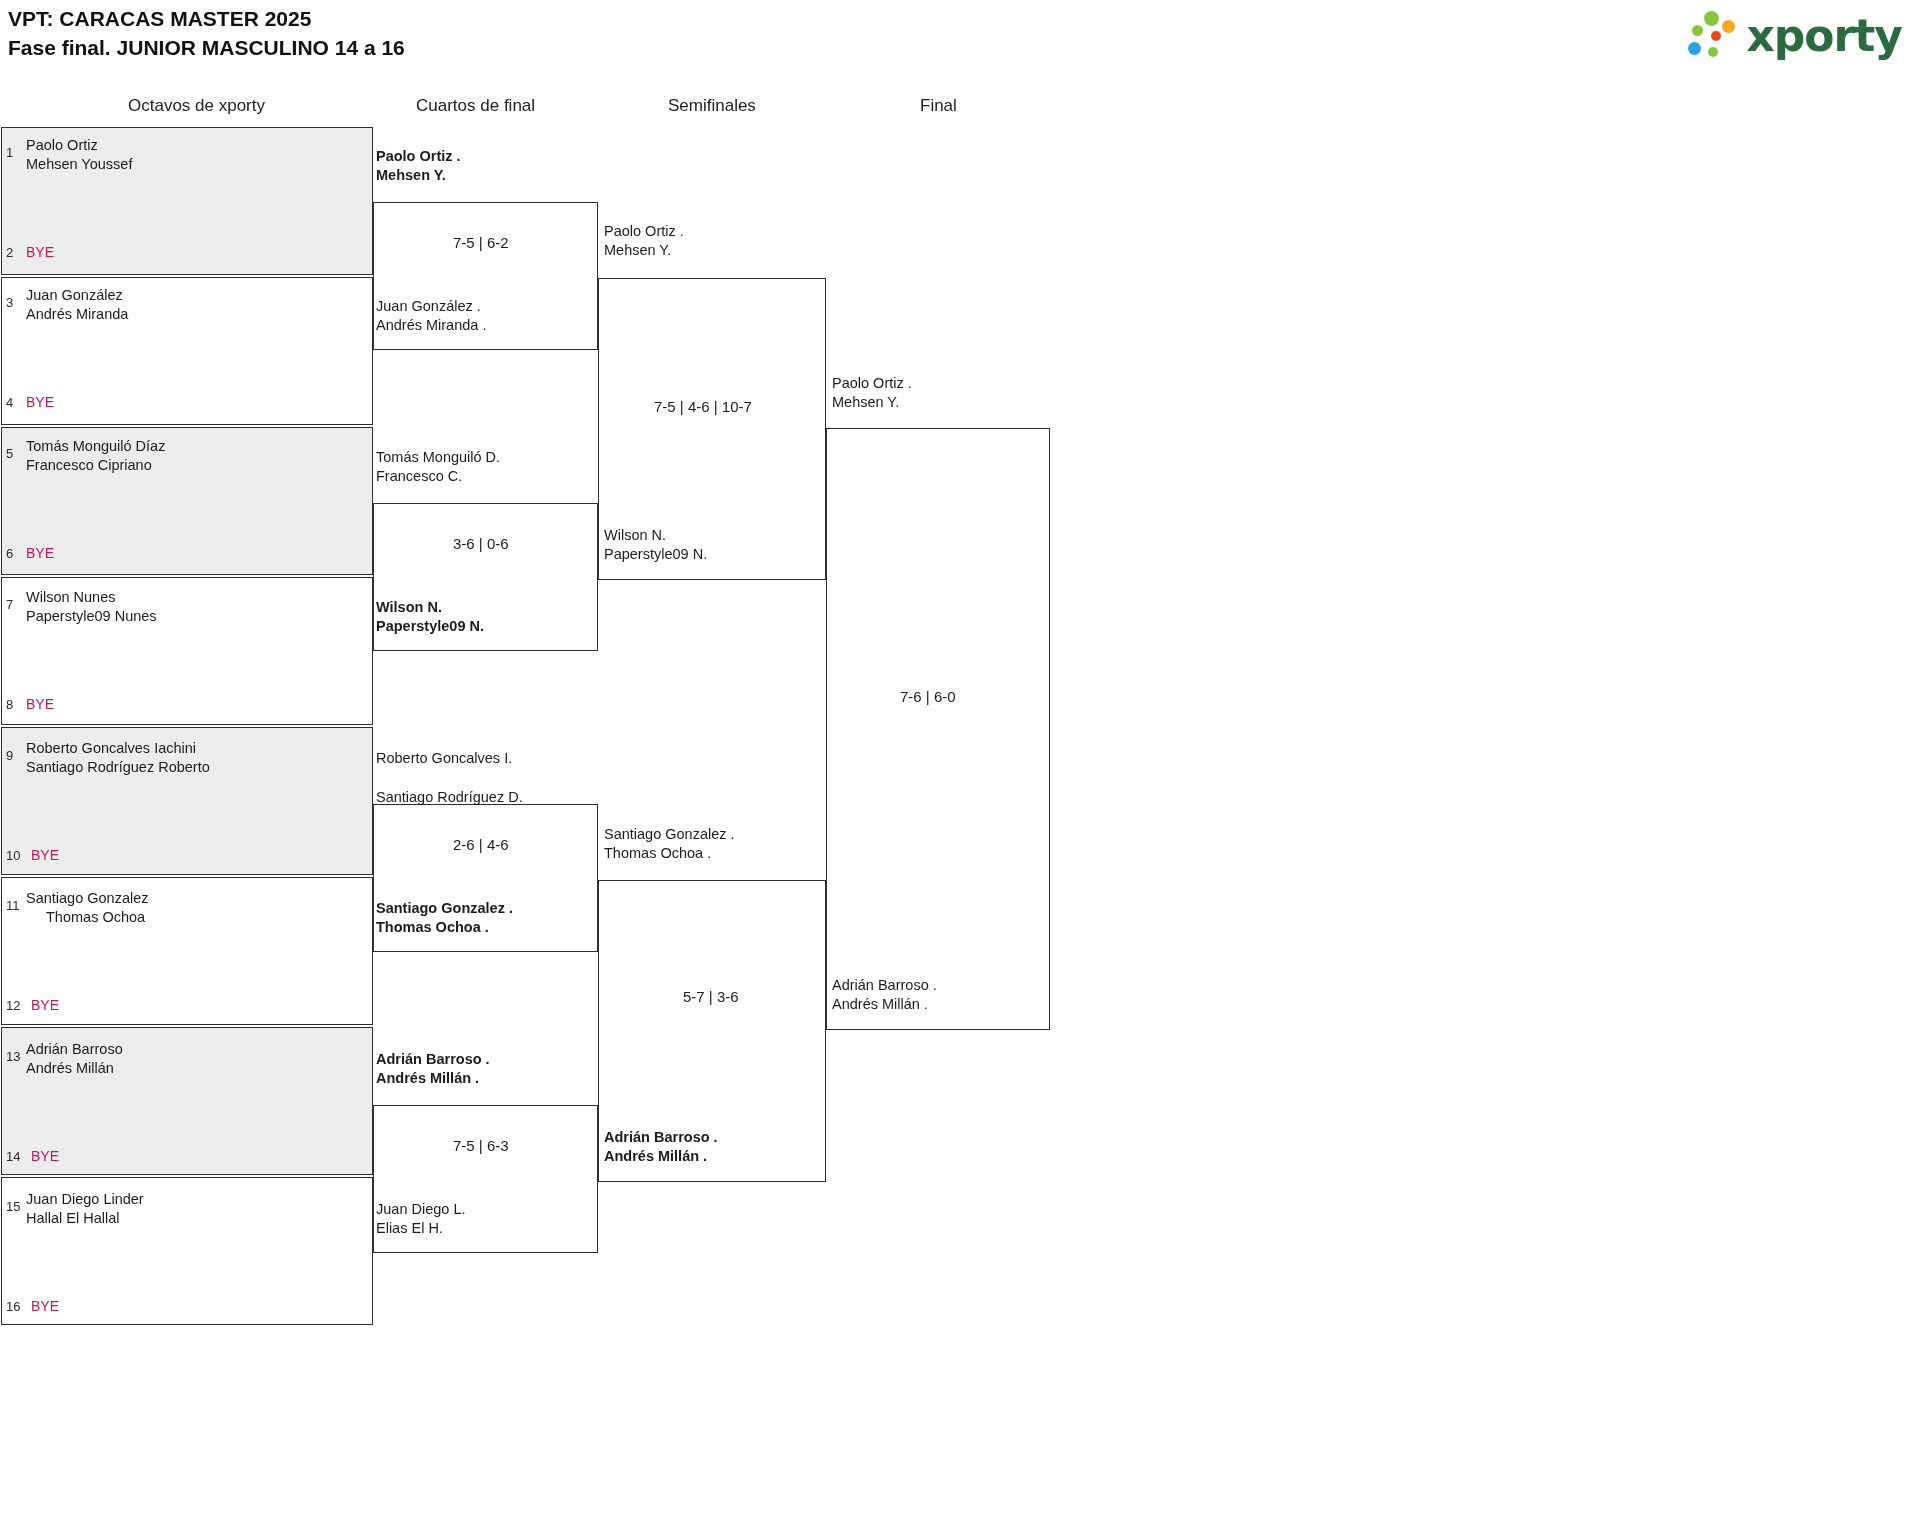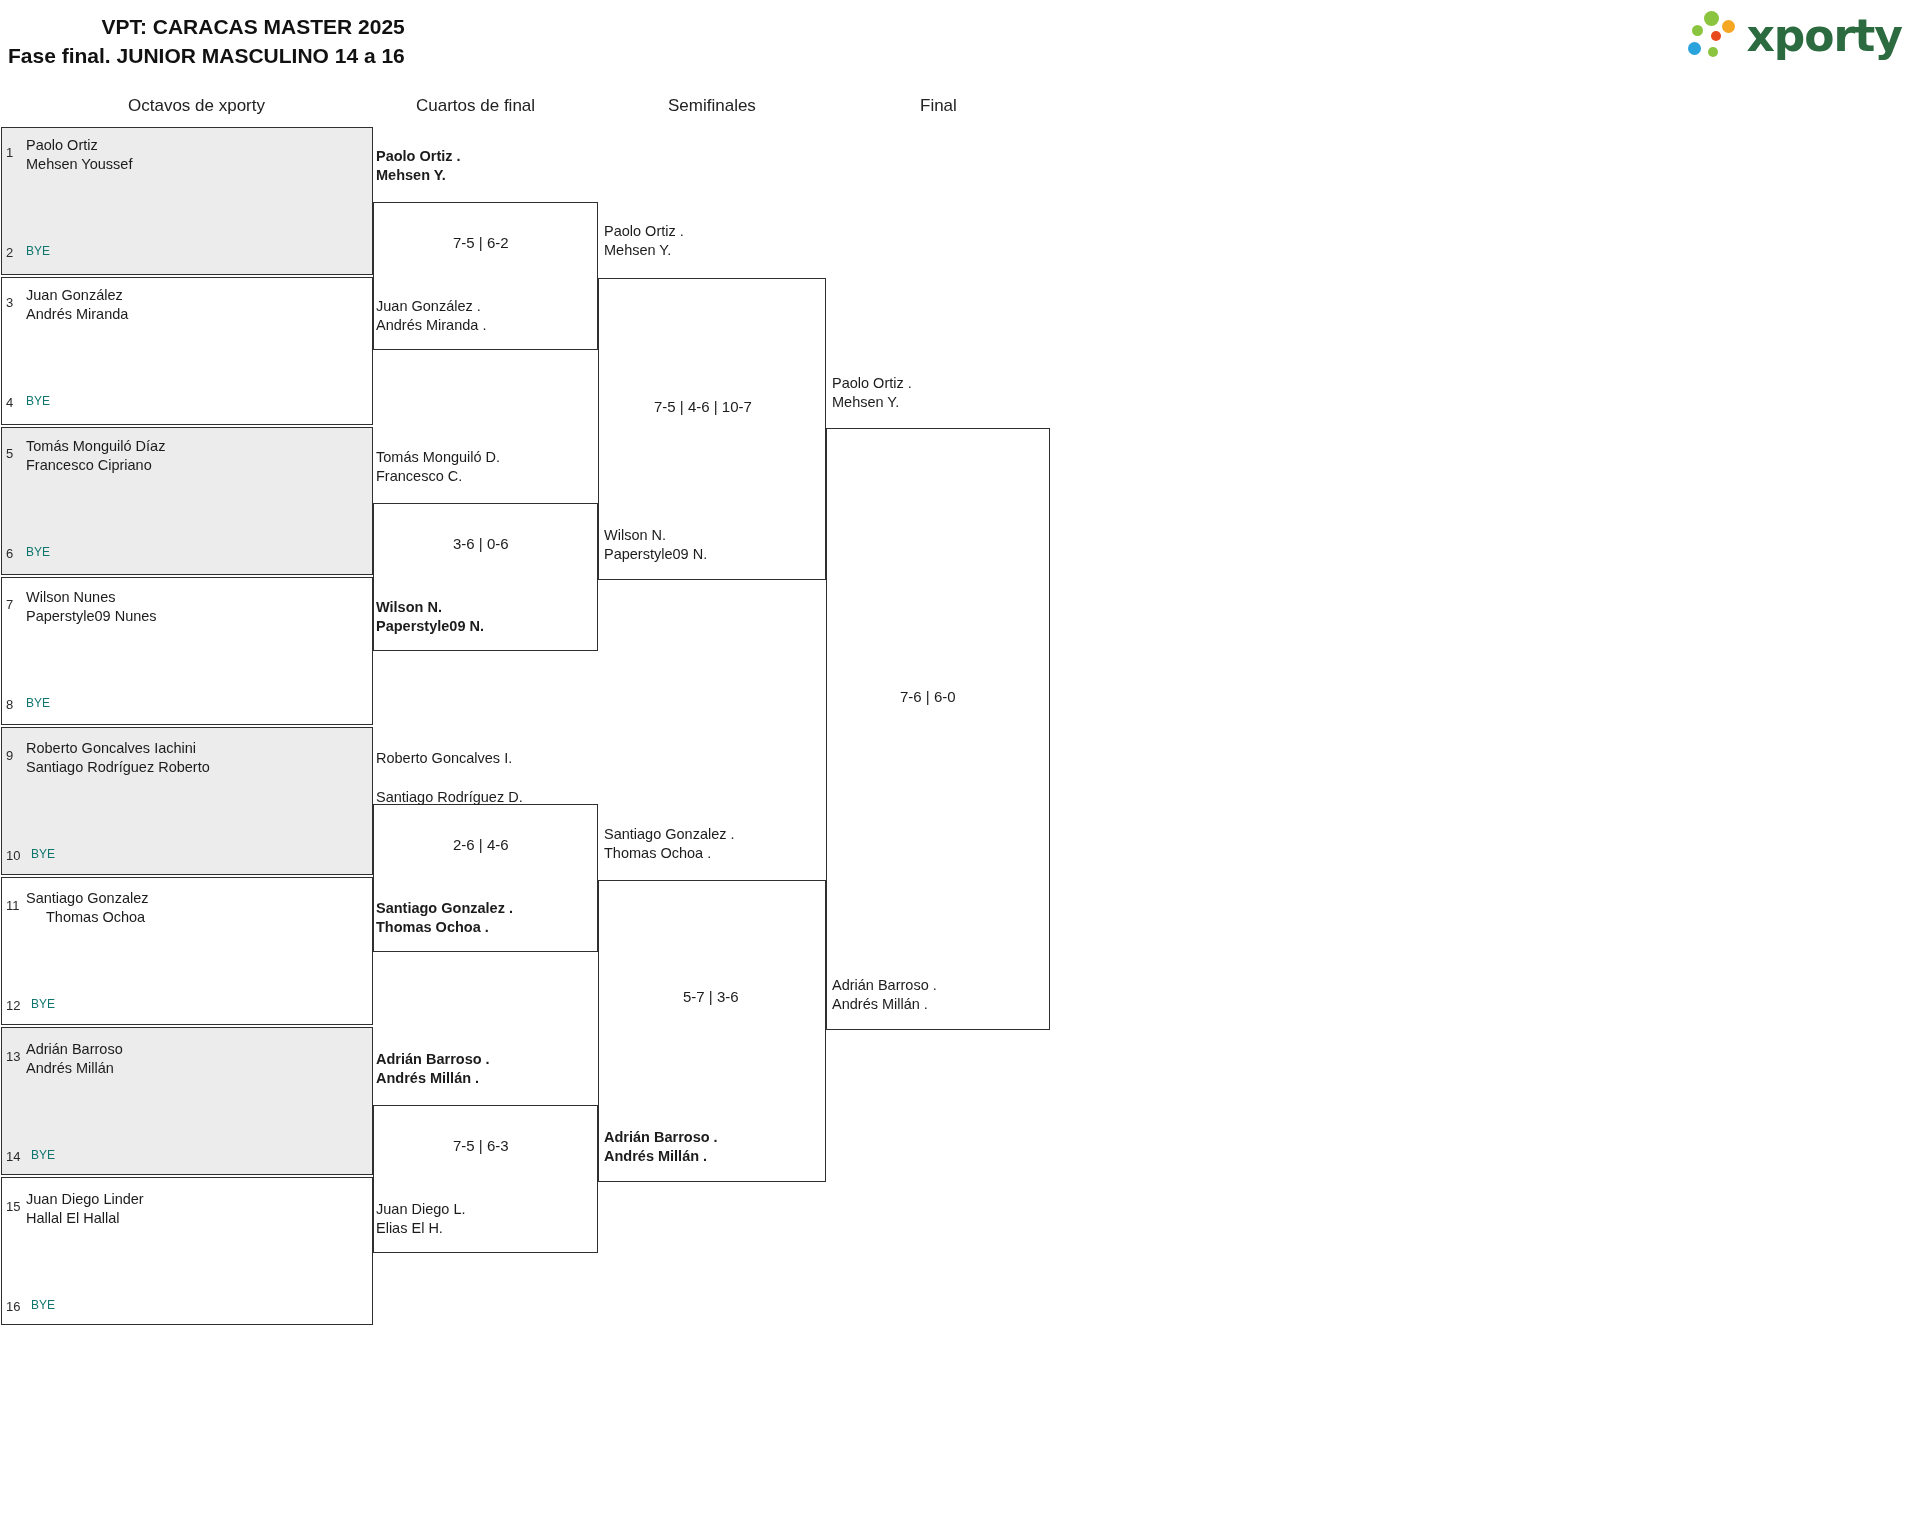--- a/index.html
+++ b/index.html
@@ -19,22 +19,21 @@
   
   #header {
     position: absolute;
     left: 0; top: 0;
     width: 1920px;
     height: 80px;
   }
   #title-block {
     position: absolute;
     left: 8px;
-    top: 12px;
-    text-align: right;
+    top: 4px;
   }
   .title-line {
     font-size: 21px;
     font-weight: bold;
     line-height: 29px;
     color: #111111;
     white-space: nowrap;
   }
 
   
@@ -92,22 +91,22 @@
     background: #ffffff;
   }
 
   .seed {
     position: absolute;
     font-size: 13px;
     color: #2b2b2b;
   }
   .bye-label {
     position: absolute;
-    font-size: 12px;
-    color: #0f766e;
+    font-size: 14px;
+    color: #be185d;
   }
 
   .players {
     position: absolute;
     font-size: 14.5px;
     line-height: 19px;
     color: #1c1c1c;
     white-space: nowrap;
   }
   .players.win {

